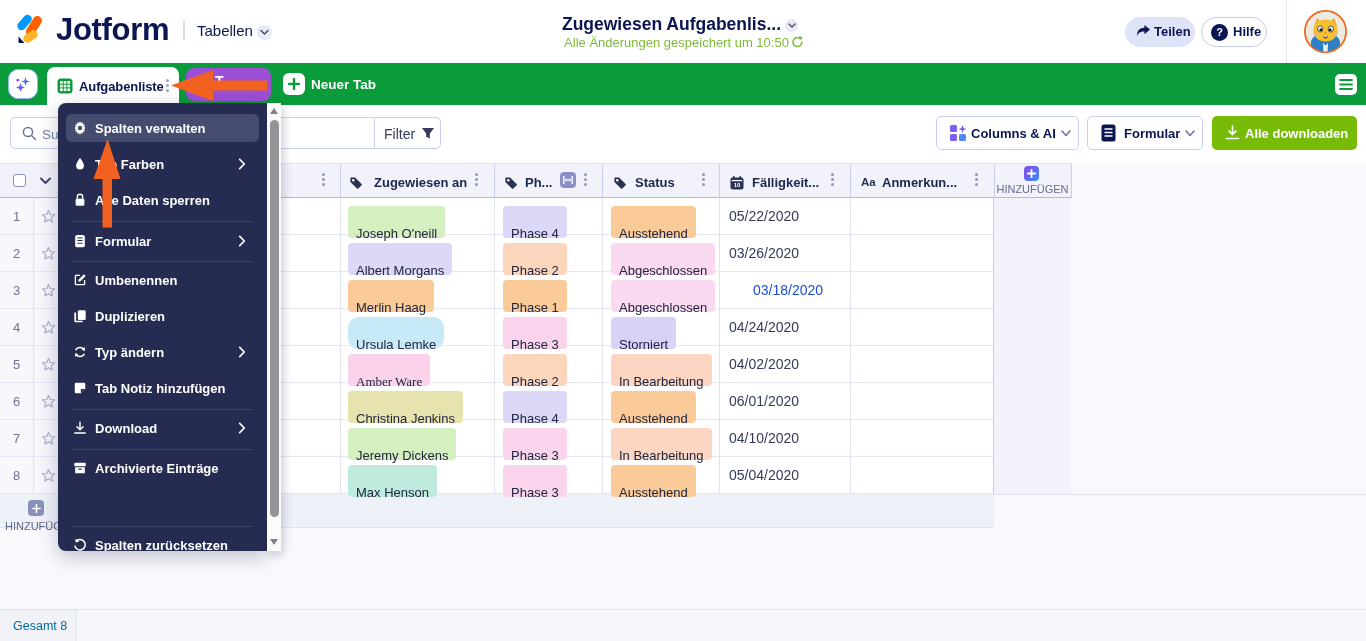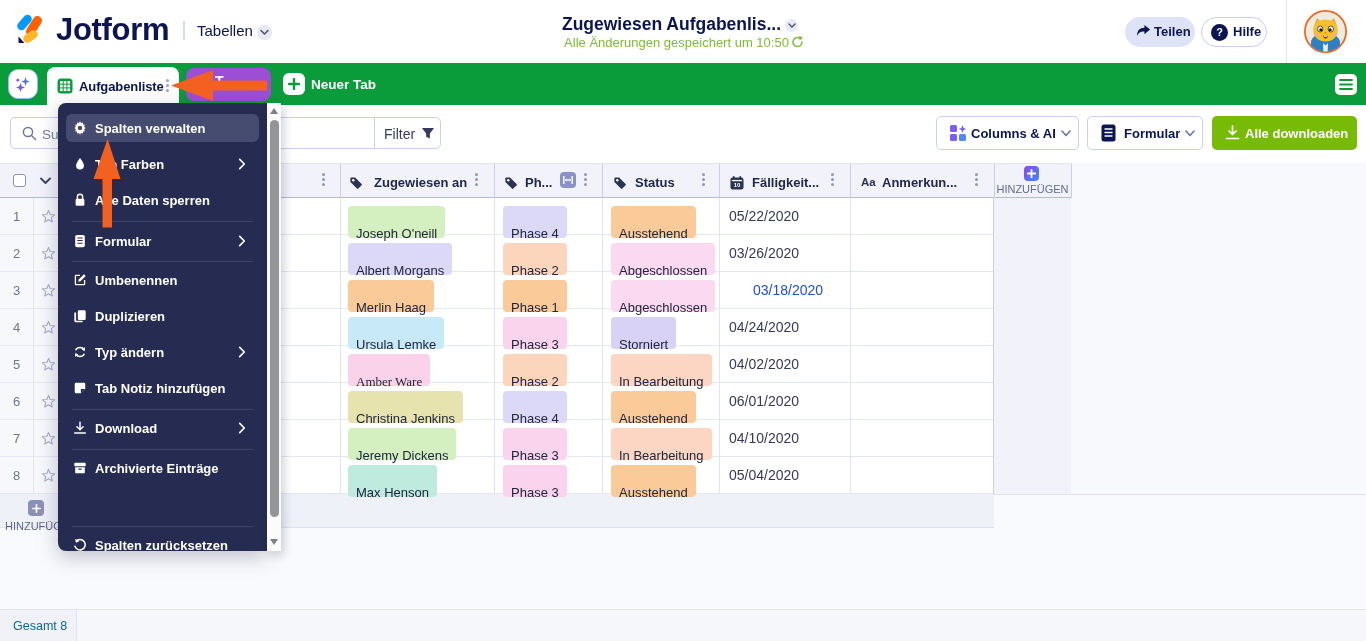--- a/index.html
+++ b/index.html
@@ -334,21 +334,21 @@
         <div class="abs" style="left:602px;top:0;width:1px;height:37px;background:#e0e4f2;"></div>
         <div class="abs" style="left:719px;top:0;width:1px;height:37px;background:#e0e4f2;"></div>
         <div class="abs" style="left:850px;top:0;width:1px;height:37px;background:#e0e4f2;"></div>
         <div class="abs" style="left:993px;top:0;width:1px;height:37px;background:#c9cee9;"></div>
       </div>
       <div class="abs" style="left:0;top:309px;width:994px;height:37px;border-bottom:1px solid #e4e7f4;">
         <div class="abs" style="left:0;top:0;width:33px;height:37px;text-align:center;line-height:37px;font-size:13px;color:#6f7591;">4</div>
         <div class="abs" style="left:41px;top:11px;height:15px;"><svg width="15" height="15" viewBox="0 0 16 16">
             <path d="M8 1.5 L9.8 5.8 L14.5 6.2 L11 9.2 L12 13.8 L8 11.4 L4 13.8 L5 9.2 L1.5 6.2 L6.2 5.8 Z" fill="none" stroke="#a8aecb" stroke-width="1.2" stroke-linejoin="round"></path>
           </svg></div>
-        <div class="chip" style="left:348px;background:#c8e9f8;">Ursula Lemke</div>
+        <div class="chip" style="left:348px;background:#c8e9f8;border-radius:11px;">Ursula Lemke</div>
         <div class="chip" style="left:503px;background:#fad4ec;">Phase 3</div>
         <div class="chip" style="left:611px;background:#d8d2f6;">Storniert</div>
         <div class="abs" style="left:729px;top:0;line-height:36px;font-size:14px;color:#343a59;text-align:center;">04/24/2020</div>
         <div class="abs" style="left:33px;top:0;width:1px;height:37px;background:#e0e4f2;"></div>
         <div class="abs" style="left:58px;top:0;width:1px;height:37px;background:#e0e4f2;"></div>
         <div class="abs" style="left:340px;top:0;width:1px;height:37px;background:#e0e4f2;"></div>
         <div class="abs" style="left:494px;top:0;width:1px;height:37px;background:#e0e4f2;"></div>
         <div class="abs" style="left:602px;top:0;width:1px;height:37px;background:#e0e4f2;"></div>
         <div class="abs" style="left:719px;top:0;width:1px;height:37px;background:#e0e4f2;"></div>
         <div class="abs" style="left:850px;top:0;width:1px;height:37px;background:#e0e4f2;"></div>

